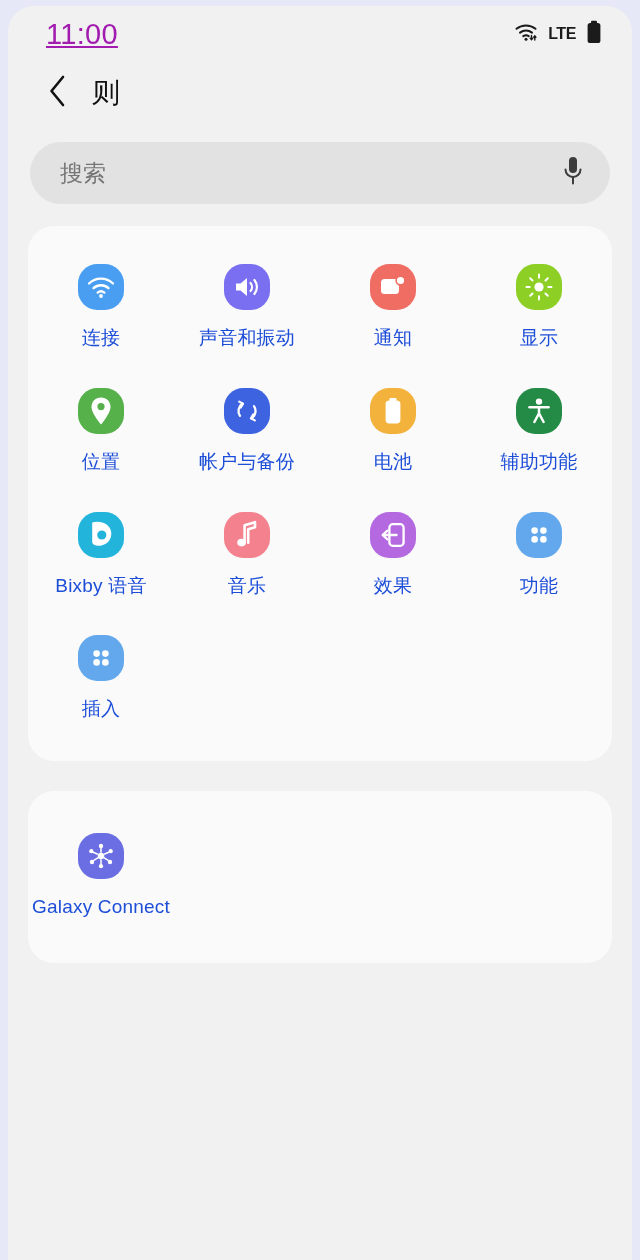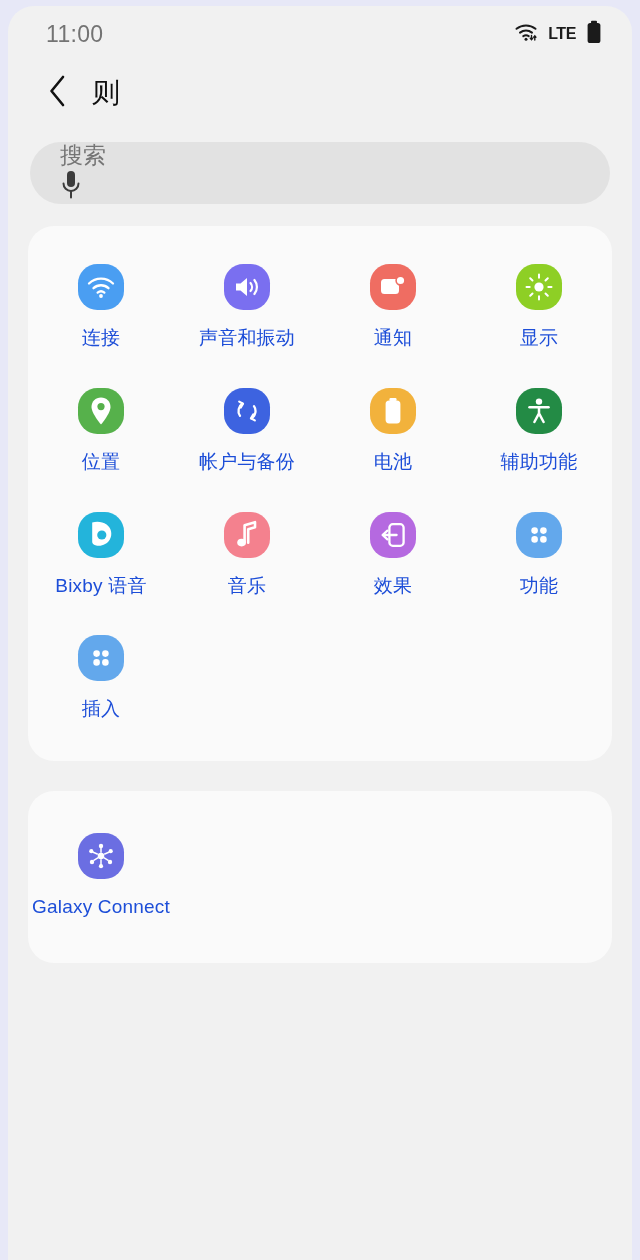--- a/index.html
+++ b/index.html
@@ -15,34 +15,34 @@
     background:#f1f1f1;
     border-radius:26px 26px 0 0;
     overflow:hidden;
   }
 
   
   #statusbar{
     height:56px; display:flex; align-items:center;
     padding:0 30px 0 38px; justify-content:space-between;
   }
-  #clock{ font-size:23px; color:#737373; letter-spacing:.3px; }
+  #clock{ font-size:29px; color:#a21caf; letter-spacing:.3px;text-decoration:underline; }
   #status-icons{ display:flex; align-items:center; gap:10px; }
   #lte-label{ font-size:16px; font-weight:bold; color:#1b1b1b; letter-spacing:-.4px; }
 
   
   #titlebar{ height:62px; display:flex; align-items:center; padding:0 36px; gap:22px; }
   #back-btn{ width:26px; height:30px; display:flex; align-items:center; justify-content:center; cursor:pointer;}
   #page-title{ font-size:28px; color:#101010; }
 
   
   #search-wrap{ padding:18px 22px 0 22px; }
   #searchbar{
     height:62px; background:#e2e2e2; border-radius:31px;
-    display:flex; align-items:flex-start; padding:0 26px 0 30px; justify-content:space-between;flex-direction:column;
+    display:flex; align-items:center; padding:0 26px 0 30px; justify-content:space-between;
   }
   #search-input{
     border:0; background:transparent; outline:none; flex:1;
     font-size:23px; color:#555; font-family:inherit;
   }
   #search-input::placeholder{ color:#757575; opacity:1; }
 
   
   .card{
     margin:0 20px; background:#fafafa; border-radius:26px;

